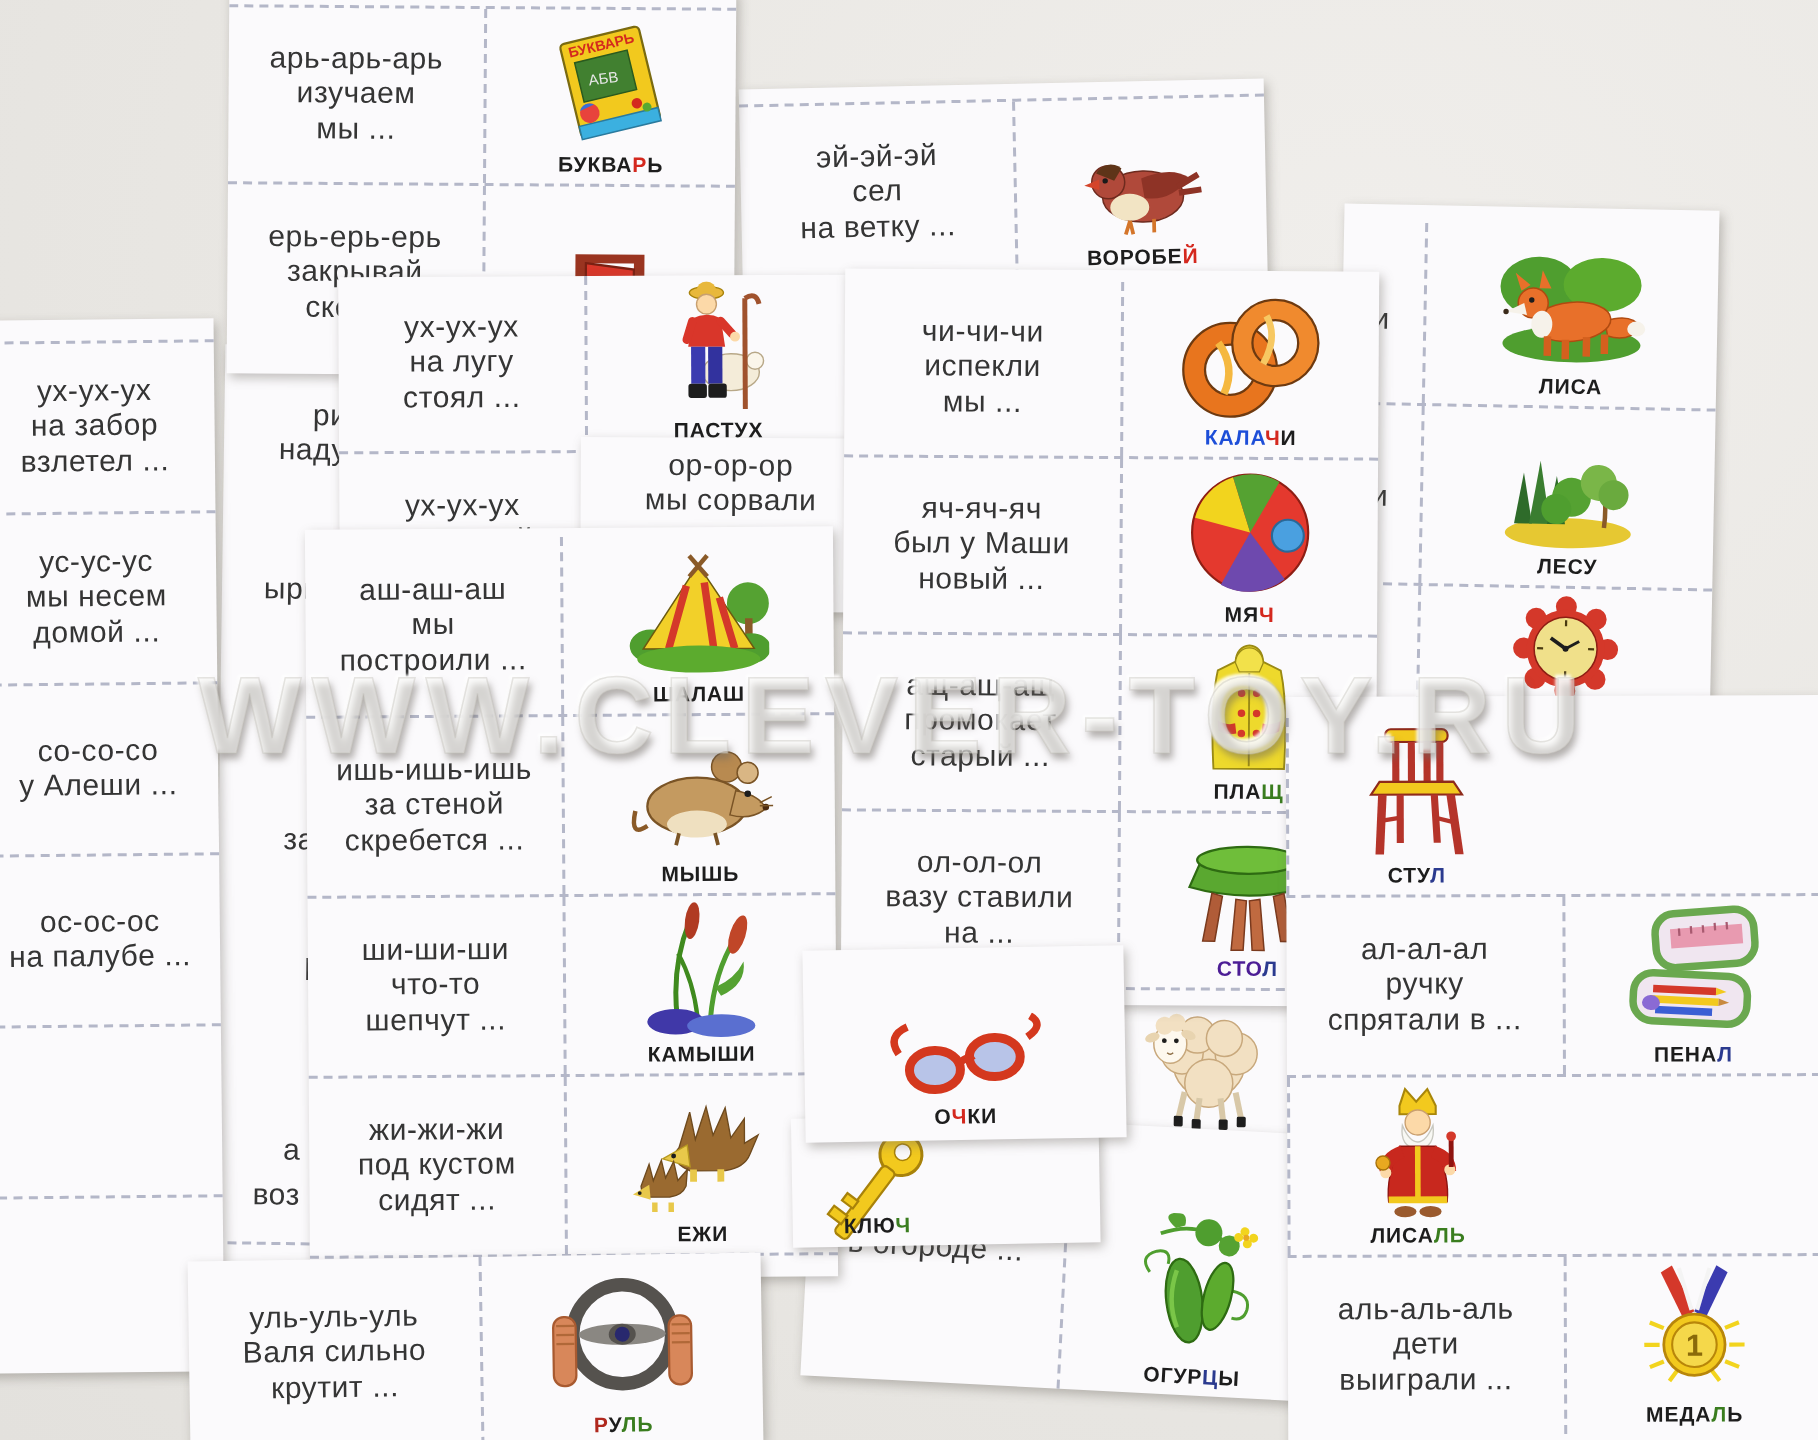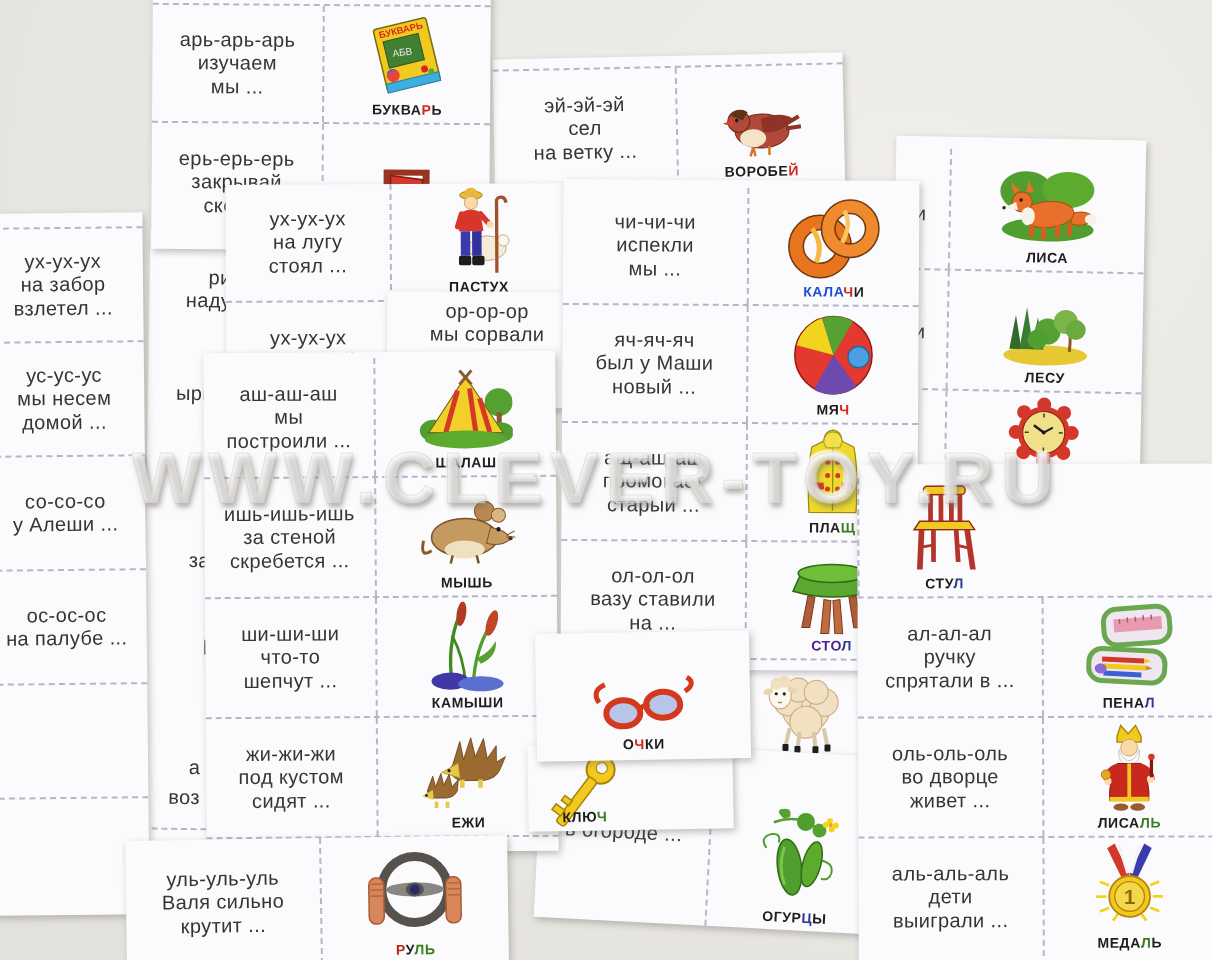--- a/index.html
+++ b/index.html
@@ -521,23 +521,20 @@
             <rect x="20" y="62" width="46" height="5" fill="#f2c91e"></rect>
               <polygon points="66,62 73,64.5 66,67" fill="#c88a40"></polygon>
             <rect x="24" y="69" width="38" height="5" fill="#3b5fd4"></rect>
             <ellipse cx="21" cy="67" rx="6" ry="5" fill="#8a6ad4"></ellipse>
           </g>
         </svg>
         <div class="label"><span style="color: rgb(29, 29, 29);">ПЕНА</span><span style="color: rgb(43, 58, 143);">Л</span></div>
       </div>
     </div>
     <div class="row sep" style="height:118px">
-      <div class="tcell">оль-оль-оль
-во дворце
-живет ...</div>
       <div class="icell" style="width:172px">
         <svg width="80" height="98" viewBox="0 0 80 98">
           <polygon points="27,16 31,4 39,13 47,4 53,16 53,22 27,22" fill="#f2c91e" stroke="#a8860a" stroke-width="1.5"></polygon>
           <circle cx="40" cy="28" r="9" fill="#fcd9a8" stroke="#caa070"></circle>
           <path d="M29 30 q-2 16 11 17 q13 -1 11 -17 q-5 12 -11 12 q-6 0 -11 -12 z" fill="#f8f8f4" stroke="#c8c8c0"></path>
           <path d="M27 45 q-10 22 -8 40 h42 q2 -18 -8 -40 z" fill="#c8281e" stroke="#8e1410"></path>
           <line x1="40" y1="45" x2="40" y2="85" stroke="#f2c91e" stroke-width="4"></line>
           <rect x="19" y="81" width="42" height="5" fill="#f2c91e"></rect>
           <path d="M29 49 q-12 4 -12 14" stroke="#c8281e" stroke-width="9" fill="none"></path>
           <path d="M51 49 q12 4 12 14" stroke="#c8281e" stroke-width="9" fill="none"></path>

